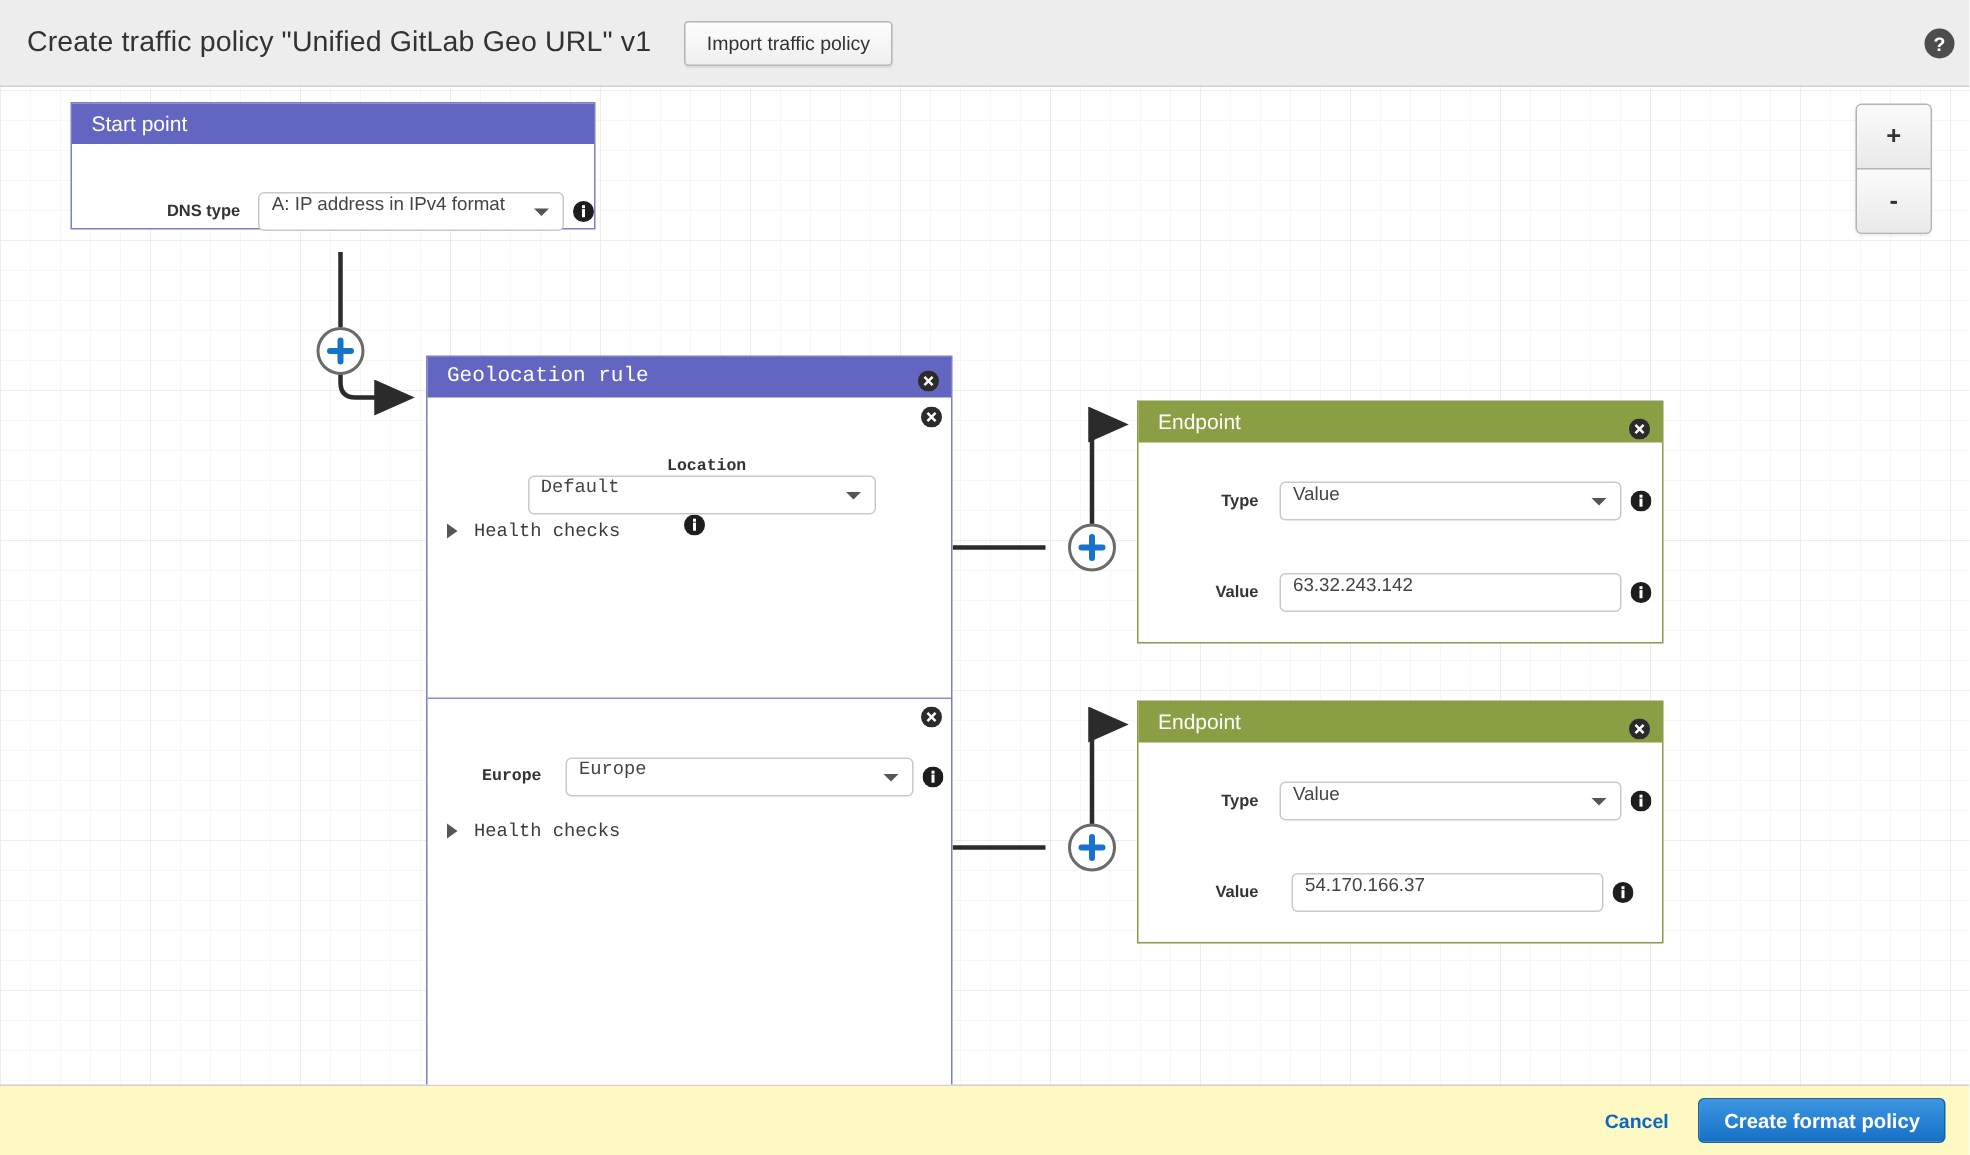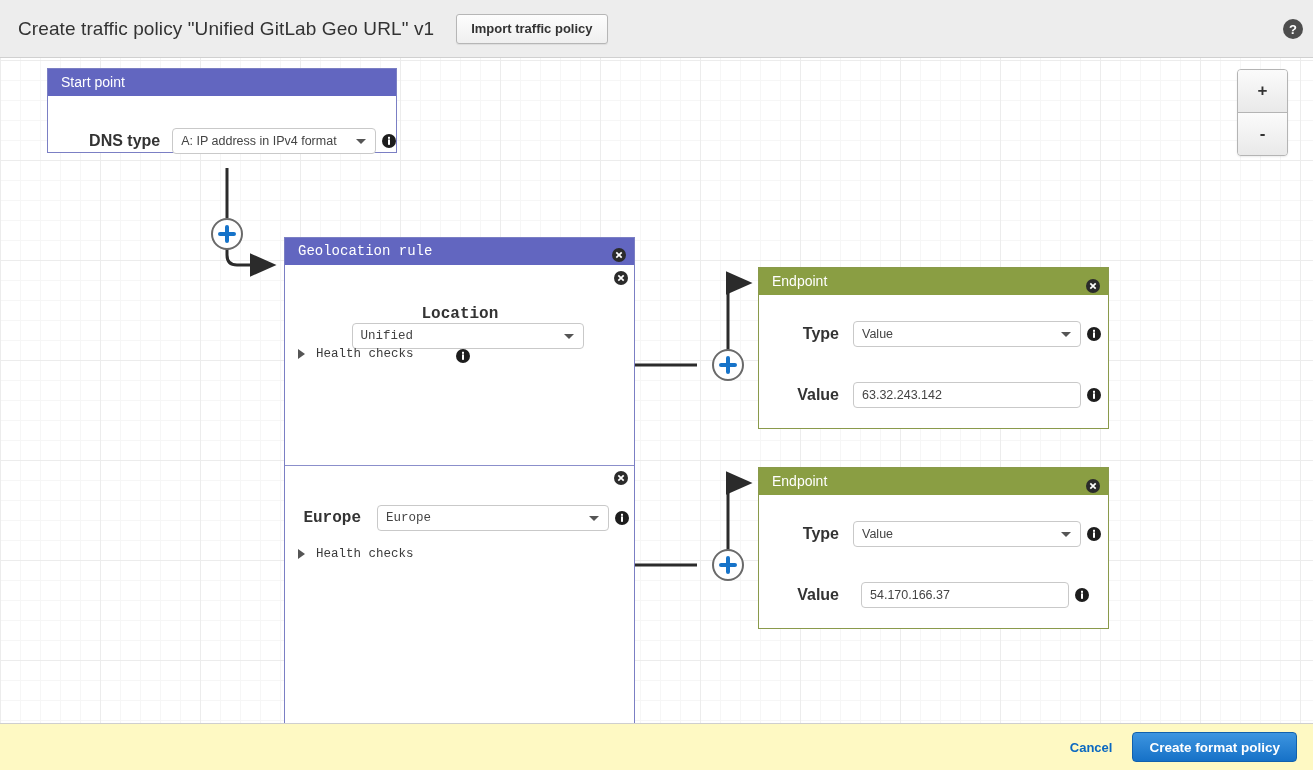--- a/index.html
+++ b/index.html
@@ -33,21 +33,21 @@
     font-size: 19px;
     color: #333333;
     letter-spacing: 0.1px;
     white-space: nowrap;
   }
   #import-btn {
     margin-left: 22px;
     height: 30px;
     padding: 0 14px;
     font-size: 13px;
-    font-weight: bold;
+    font-weight: normal;
     color: #333;
     background: linear-gradient(to bottom, #fdfdfd 0%, #efefef 100%);
     border: 1px solid #b6b6b6;
     border-radius: 3px;
     box-shadow: 0 1px 1px rgba(0,0,0,0.07);
     cursor: pointer;
     white-space: nowrap;
   }
   #help-icon {
     position: absolute;
@@ -116,36 +116,36 @@
   .head-close { right: 8px; top: 7px; }
 
   .node-body { position: relative; }
 
   .field-row {
     display: flex;
     align-items: center;
     position: relative;
   }
   .field-label {
-    font-size: 16px;
+    font-size: 11px;
     font-weight: bold;
     color: #333;
     text-align: right;
     white-space: nowrap;
   }
   .select-box, .text-box {
     box-sizing: border-box;
     height: 26px;
     border: 1px solid #c9c9c9;
     border-radius: 4px;
     background: #fff;
     font-size: 12.5px;
     color: #444;
     display: flex;
-    align-items: center;
+    align-items: flex-start;
     padding: 0 8px;
     position: relative;
     cursor: pointer;
   }
   .text-box { cursor: text; }
   .select-arrow {
     position: absolute;
     right: 9px;
     top: 50%;
     margin-top: -2px;
@@ -325,21 +325,21 @@
     <div class="node-body" style="height:200px; position:relative;">
       <span class="close-icon" style="right:6px; top:6px;">
         <svg width="14" height="14" viewBox="0 0 14 14">
             <circle cx="7" cy="7" r="7" fill="#2b2b2b"></circle>
             <path d="M4.3,4.3 L9.7,9.7 M9.7,4.3 L4.3,9.7" stroke="#fff" stroke-width="1.7"></path>
           </svg>
       </span>
       <div class="field-row" style="position:absolute; left:0; top:40px; width:100%;flex-direction:column;">
         <div class="field-label" style="width:76px;">Location</div>
         <div class="select-box" style="width:232px; margin-left:16px;">
-          <span>Unified</span>
+          <span>Default</span>
           <span class="select-arrow"></span>
         </div>
         <span class="info-icon">
           <svg width="14" height="14" viewBox="0 0 14 14">
               <circle cx="7" cy="7" r="7" fill="#1d1d1d"></circle>
               <rect x="6" y="5.4" width="2" height="5.4" fill="#fff"></rect>
               <rect x="6" y="2.8" width="2" height="2" fill="#fff"></rect>
             </svg>
         </span>
       </div>

